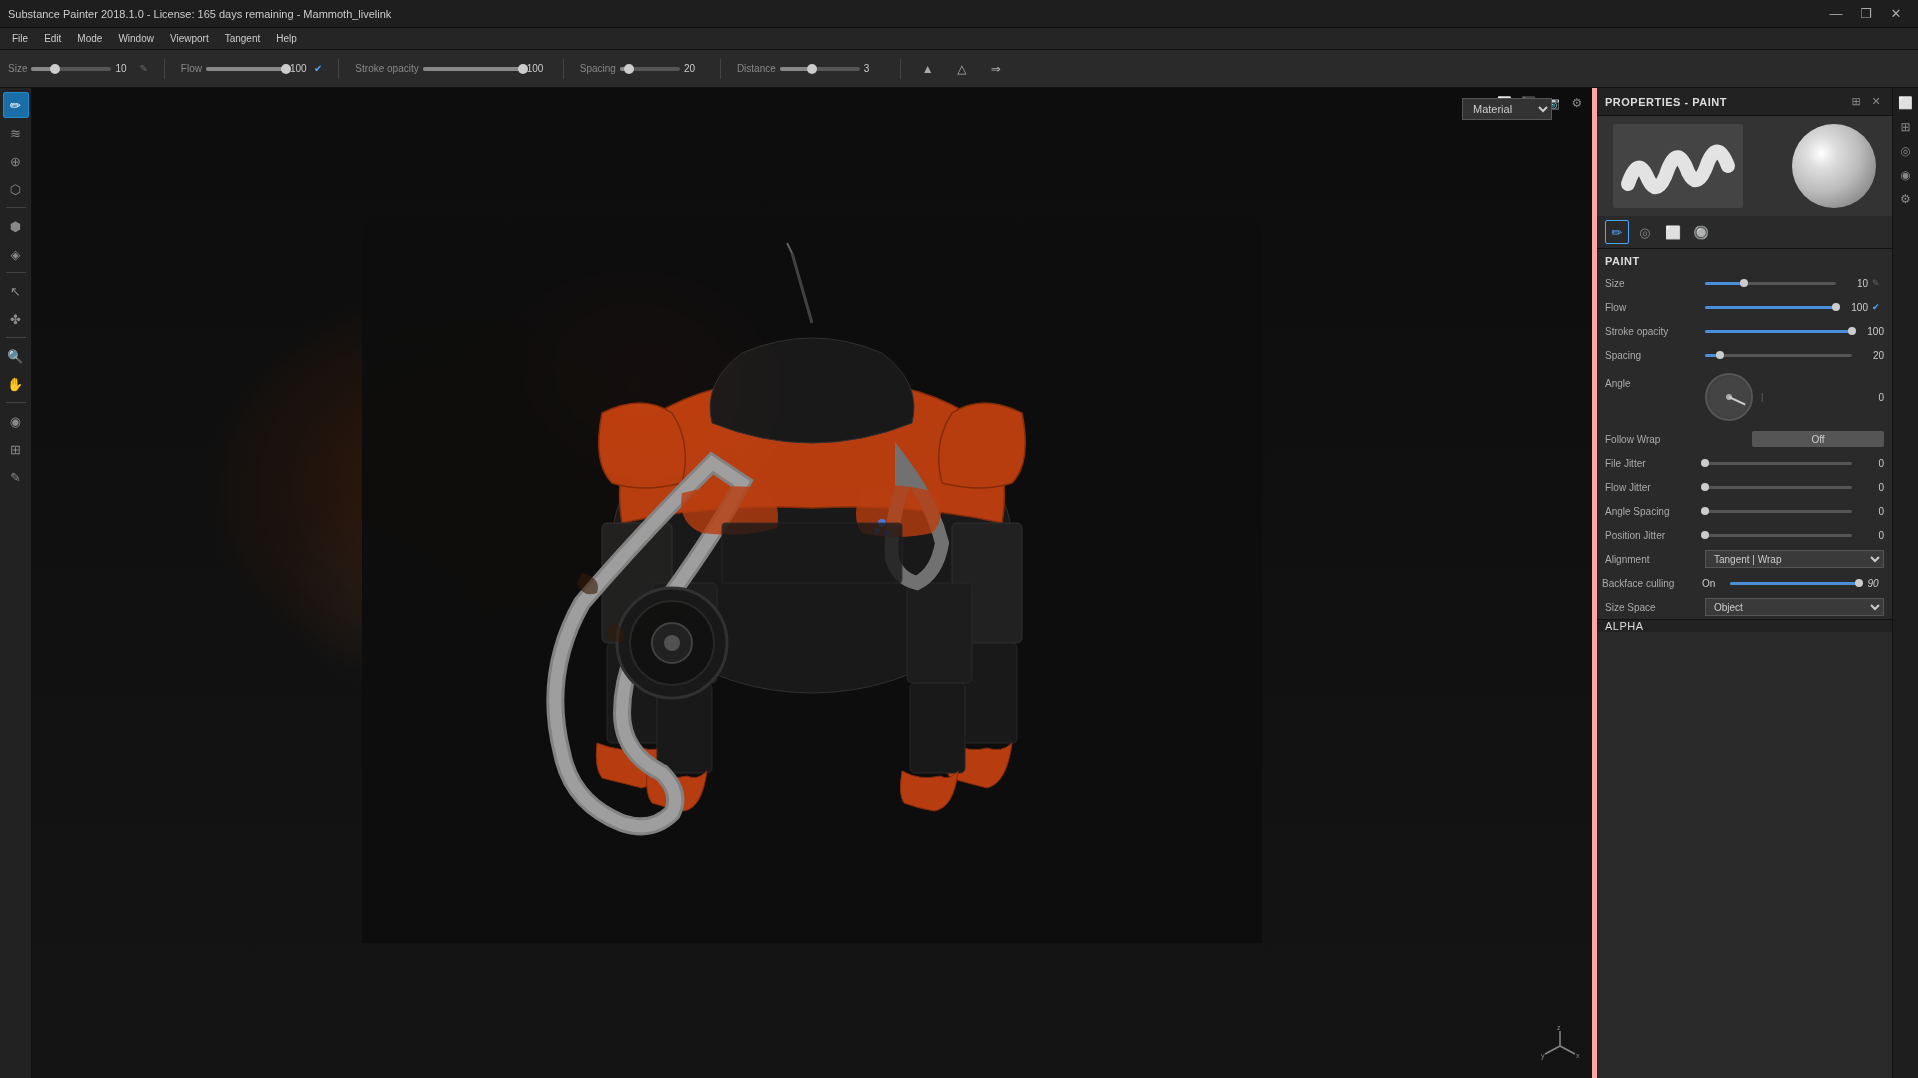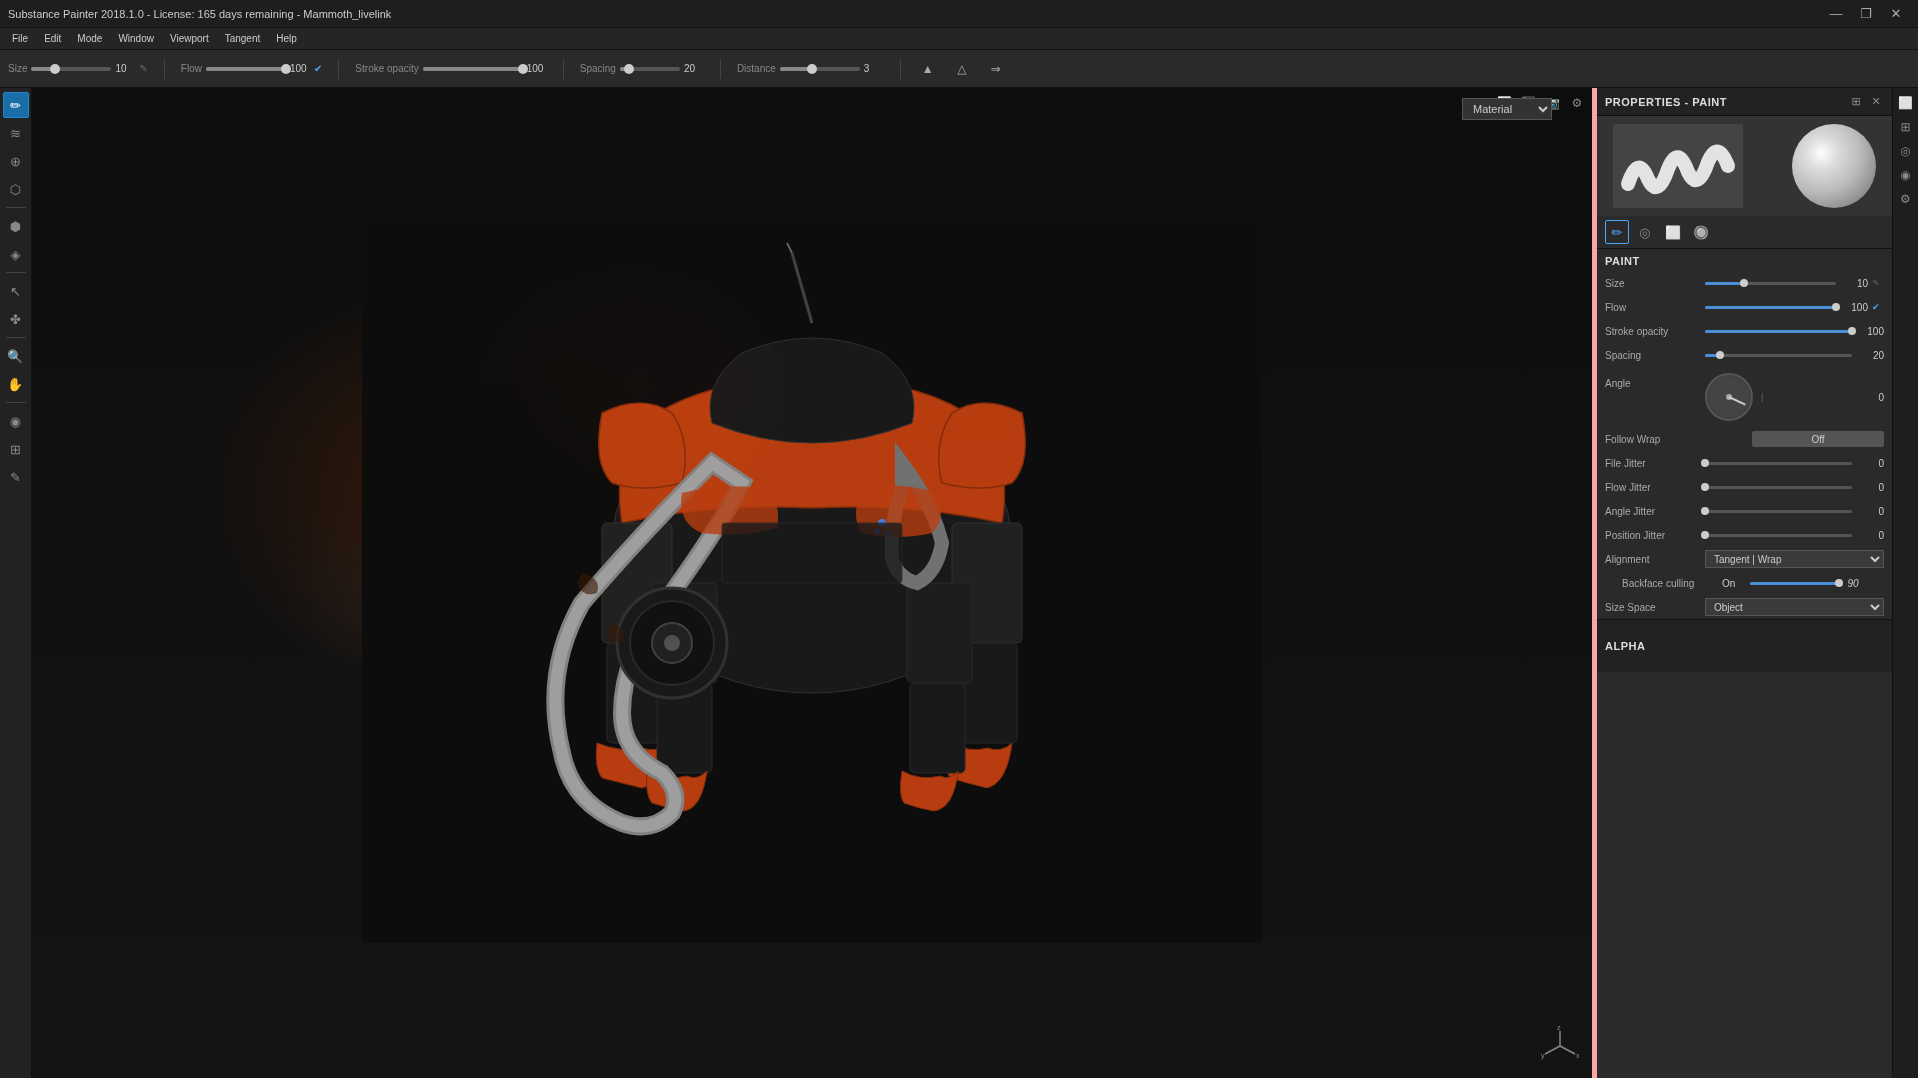--- a/index.html
+++ b/index.html
@@ -406,21 +406,21 @@
       color: #ccc;
       font-size: 10px;
       padding: 0 4px;
       cursor: pointer;
     }
 
     
     .backface-row {
       display: flex;
       align-items: center;
-      padding: 3px 25px;
+      padding: 3px 5px;
       height: 24px;
     }
     .backface-label {
       width: 100px;
       font-size: 10px;
       color: #aaa;
     }
     .backface-on {
       font-size: 10px;
       color: #ccc;
@@ -450,23 +450,23 @@
     .backface-value {
       width: 28px;
       text-align: center;
       font-size: 10px;
       color: #ccc;
       font-style: italic;
     }
 
     
     .alpha-section {
-      padding: 20px 8px;
+      padding: 0 8px;
       font-size: 11px;
-      font-weight: bold;
+      font-weight: normal;
       color: #ddd;
       background: #222;
       border-top: 1px solid #111;
       letter-spacing: 0.5px;
     }
 
     
     #material-dropdown {
       position: absolute;
       top: 6px;
@@ -864,21 +864,21 @@
         <div class="prop-slider-area">
           <div class="prop-slider">
             <div class="prop-slider-fill" style="width:0%"></div>
             <div class="prop-slider-thumb" style="left:0%"></div>
           </div>
           <span class="prop-value">0</span>
         </div>
       </div>
 
       <div class="prop-row">
-        <span class="prop-label">Angle Jitter</span>
+        <span class="prop-label">Angle Spacing</span>
         <div class="prop-slider-area">
           <div class="prop-slider">
             <div class="prop-slider-fill" style="width:0%"></div>
             <div class="prop-slider-thumb" style="left:0%"></div>
           </div>
           <span class="prop-value">0</span>
         </div>
       </div>
 
       <div class="prop-row">

